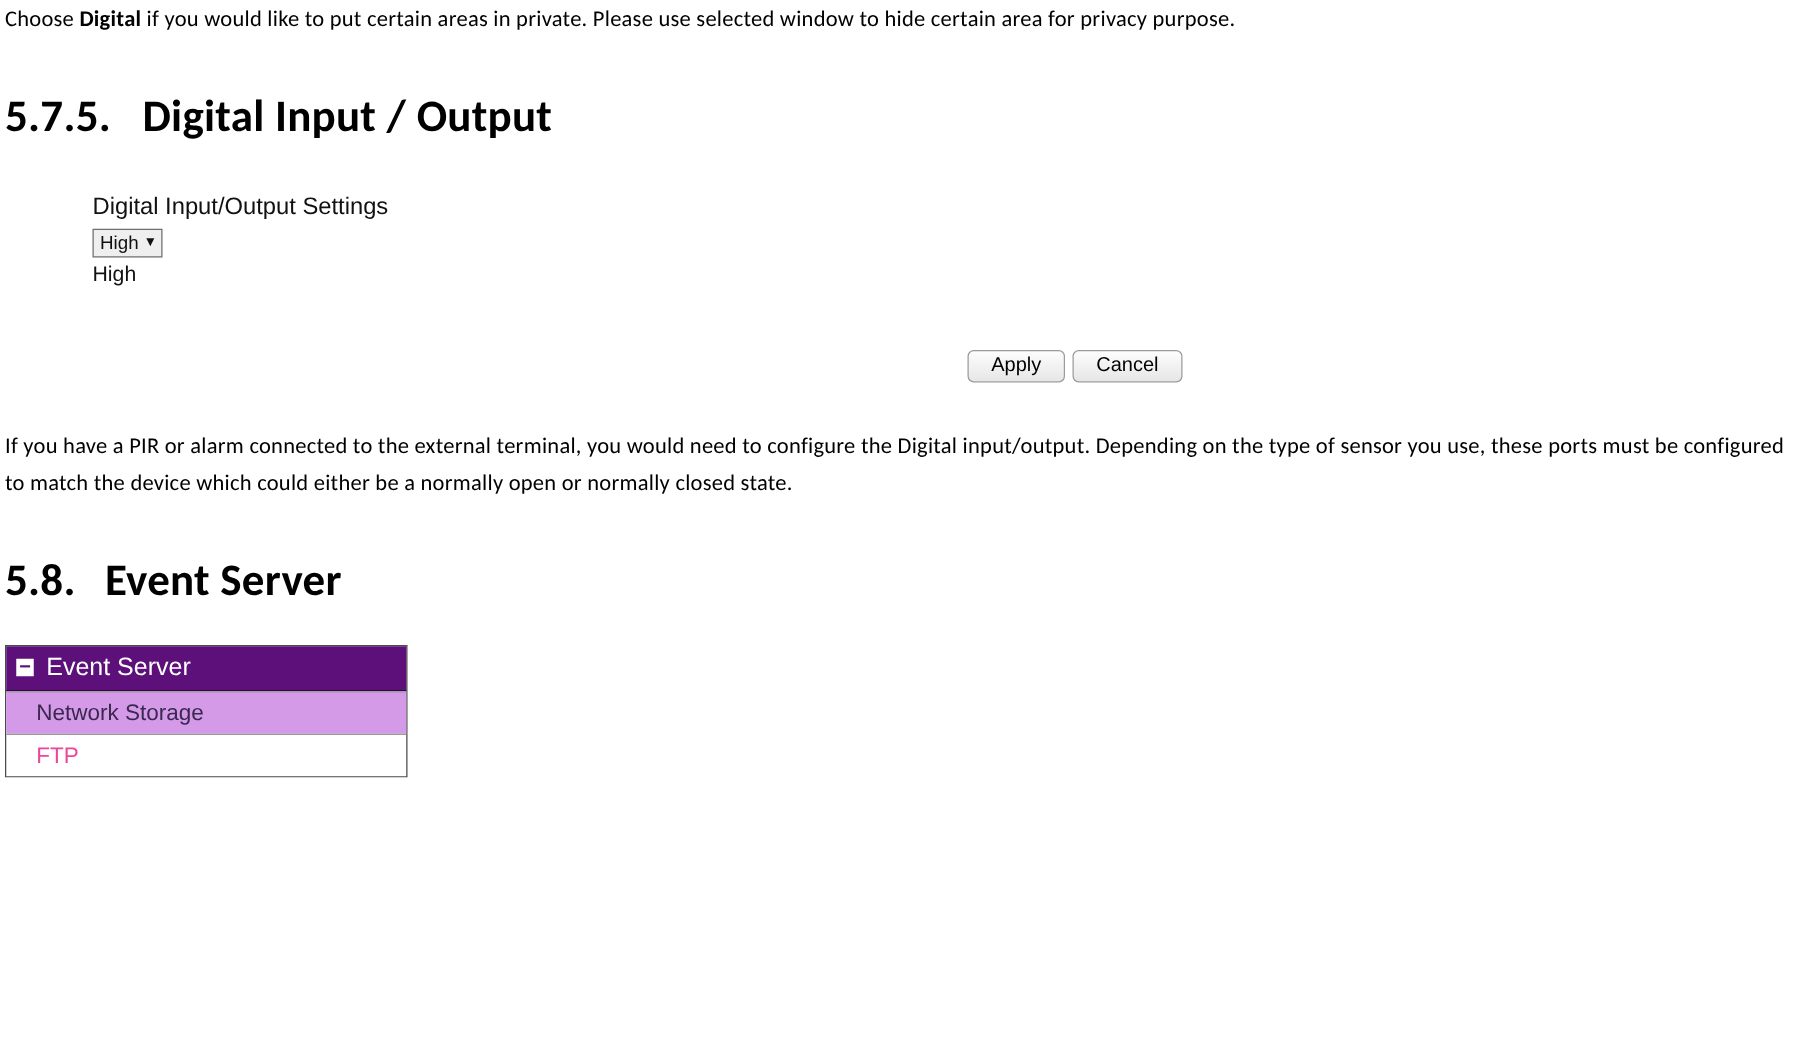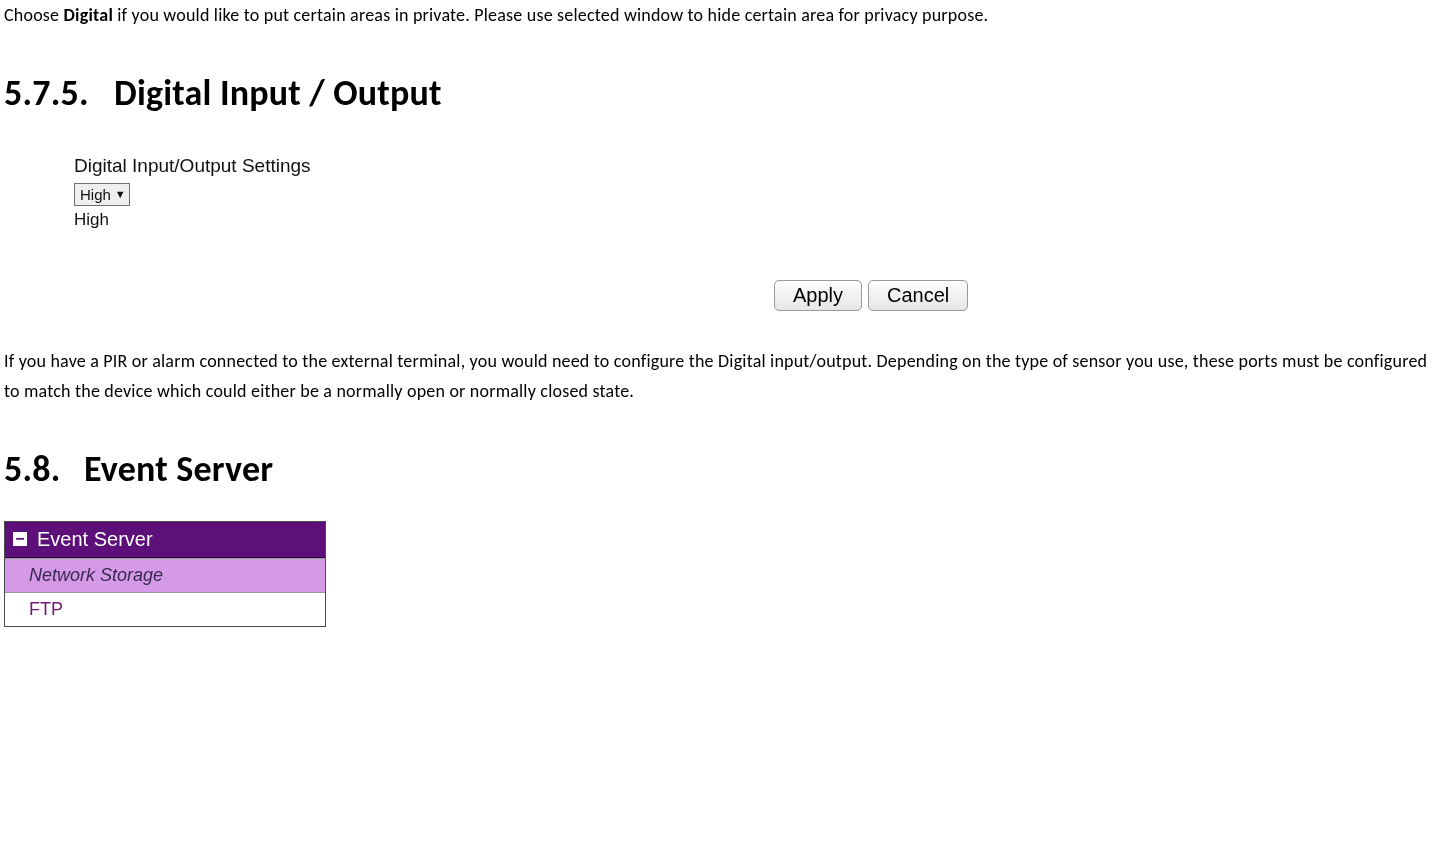--- a/index.html
+++ b/index.html
@@ -65,21 +65,21 @@
     font-size: 11px;
   }
   .button-row {
     margin-top: 50px;
     margin-left: 700px;
     display: flex;
     gap: 6px;
   }
   .btn {
     font-family: Arial, sans-serif;
-    font-size: 20px;
+    font-size: 16px;
     background: linear-gradient(#fdfdfd, #e6e6e6);
     border: 1px solid #9a9a9a;
     border-radius: 5px;
     padding: 3px 18px;
     cursor: pointer;
   }
   .para2 {
     margin-top: 35px;
   }
   .menu-block {
@@ -107,26 +107,25 @@
     align-items: center;
     justify-content: center;
     color: #5d0f7a;
     font-size: 16px;
     font-weight: bold;
     line-height: 14px;
   }
   .menu-item {
     padding: 6px 10px 6px 24px;
     border-top: 1px solid #999;
-    color: #701a75;
+    color: #ec4899;
   }
   .menu-item.selected {
     background: #d49ae8;
     color: #3a2850;
-    font-style: italic;
   }
 </style>
 </head>
 <body>
 
 <p class="para">
   <span>Choose </span><span class="bold">Digital</span><span> if you would like to put certain areas in private. Please use selected window to hide certain area for privacy purpose.</span>
 </p>
 
 <h2 class="section">

